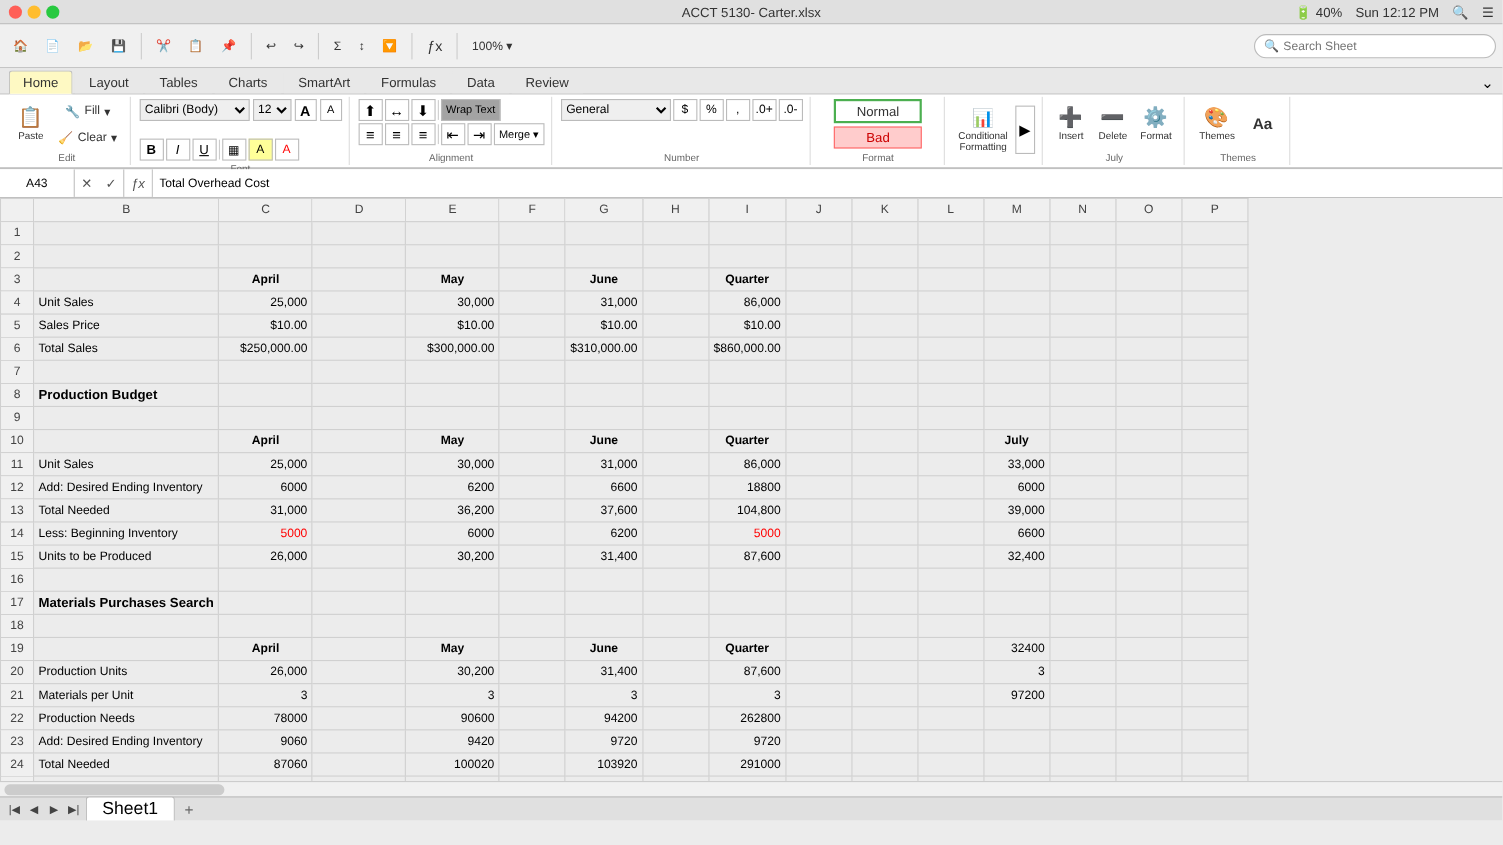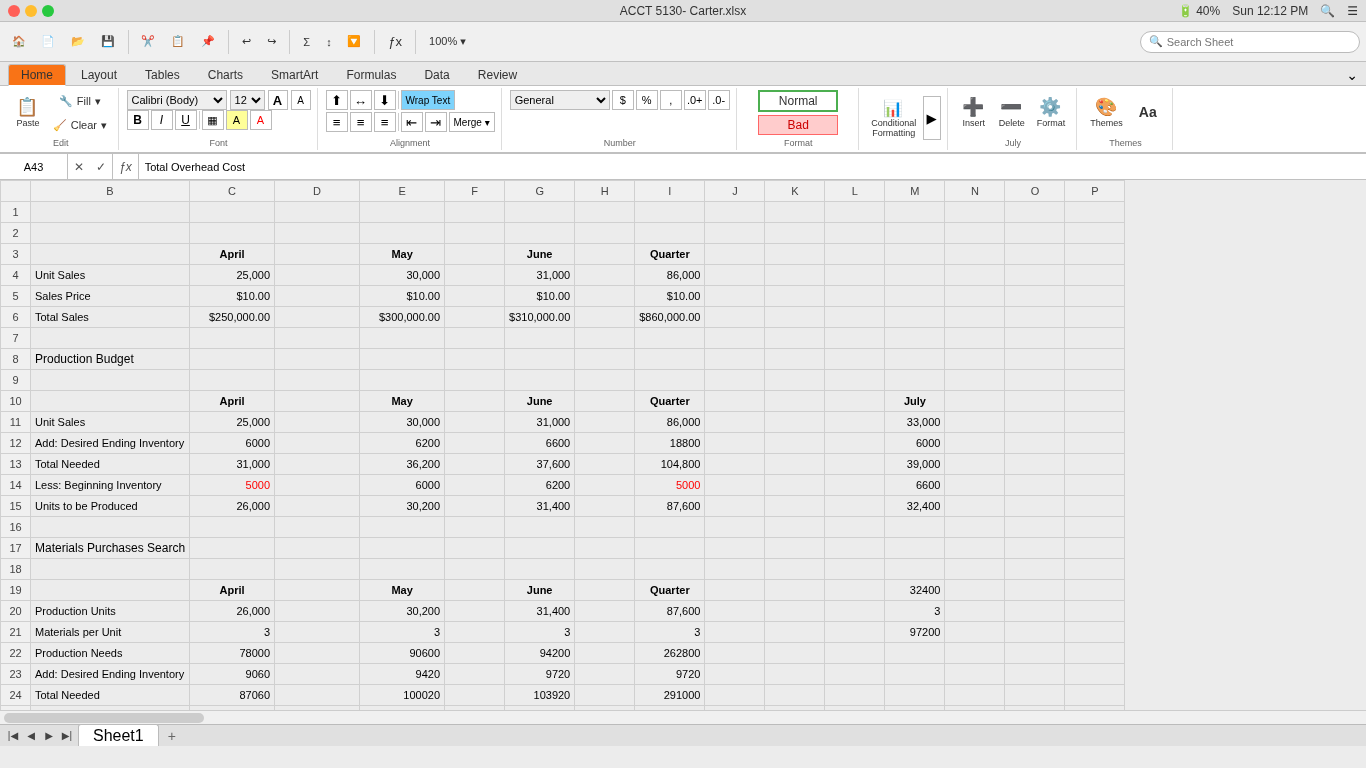--- a/index.html
+++ b/index.html
@@ -74,21 +74,21 @@
     .ribbon-tab {
       padding: 3px 12px;
       font-size: 12px;
       cursor: pointer;
       border: 1px solid transparent;
       border-bottom: none;
       border-radius: 3px 3px 0 0;
       background: #e8e8e8;
       color: #333;
     }
-    .ribbon-tab.active { background: #f97316; border-color: #c0c0c0; border-bottom: 1px solid white; margin-bottom: -1px; }
+    .ribbon-tab.active { background: #fef9c3; border-color: #c0c0c0; border-bottom: 1px solid white; margin-bottom: -1px; }
 
     
     .ribbon {
       background: white;
       border-bottom: 2px solid #c0c0c0;
       display: flex;
       align-items: stretch;
       padding: 2px 4px;
       height: 68px;
       gap: 2px;
@@ -195,21 +195,21 @@
     .col-l { width: 60px; }
     .col-m { width: 60px; }
     .col-n { width: 60px; }
     .col-o { width: 60px; }
     .col-p { width: 60px; }
 
     td.num { text-align: right; }
     td.bold { font-weight: normal; }
     td.red { color: red; }
     td.header-row { font-weight: bold; font-size: 11px; }
-    td.section-header { font-weight: normal; font-size: 12px; }
+    td.section-header { font-weight: bold; font-size: 12px; }
 
     
     .tab-bar {
       height: 22px;
       background: #e0e0e0;
       display: flex;
       align-items: center;
       border-top: 1px solid #bbb;
       gap: 0;
       padding: 0 4px;
@@ -343,21 +343,21 @@
             <span>🧹</span>
             <span>Clear</span>
             <span>▾</span>
           </button>
         </div>
       </div>
       <div class="ribbon-group-label">Edit</div>
     </div>
 
     <div class="ribbon-group" style="min-width:160px;">
-      <div class="ribbon-group-content" style="flex-direction:column;align-items:flex-start;gap:0;">
+      <div class="ribbon-group-content" style="flex-direction:column;align-items:flex-start;gap:16px;">
         <div style="display:flex;align-items:center;gap:3px;">
           <select style="font-size:11px;height:20px;width:100px;border:1px solid #bbb;">
             <option>Calibri (Body)</option>
           </select>
           <select style="font-size:11px;height:20px;width:35px;border:1px solid #bbb;">
             <option>12</option>
           </select>
           <button style="height:20px;width:20px;border:1px solid #bbb;background:white;cursor:pointer;font-size:13px;font-weight:bold;">A</button>
           <button style="height:20px;width:20px;border:1px solid #bbb;background:white;cursor:pointer;font-size:10px;">A</button>
         </div>
@@ -374,21 +374,21 @@
       <div class="ribbon-group-label">Font</div>
     </div>
 
     <div class="ribbon-group" style="min-width:120px;">
       <div class="ribbon-group-content" style="flex-direction:column;align-items:flex-start;gap:2px;">
         <div style="display:flex;align-items:center;gap:2px;">
           <button style="height:20px;width:22px;border:1px solid #bbb;background:white;cursor:pointer;">⬆</button>
           <button style="height:20px;width:22px;border:1px solid #bbb;background:white;cursor:pointer;">↔</button>
           <button style="height:20px;width:22px;border:1px solid #bbb;background:white;cursor:pointer;">⬇</button>
           <div style="width:1px;height:18px;background:#ccc;"></div>
-          <button style="height:20px;padding:0 4px;border:1px solid #bbb;background:#7dd3fc;cursor:pointer;font-size:10px;">Wrap Text</button>
+          <button style="height:20px;padding:0 4px;border:1px solid #bbb;background:#a3a3a3;cursor:pointer;font-size:10px;">Wrap Text</button>
         </div>
         <div style="display:flex;align-items:center;gap:2px;">
           <button style="height:20px;width:22px;border:1px solid #bbb;background:white;cursor:pointer;">≡</button>
           <button style="height:20px;width:22px;border:1px solid #bbb;background:white;cursor:pointer;">≡</button>
           <button style="height:20px;width:22px;border:1px solid #bbb;background:white;cursor:pointer;">≡</button>
           <div style="width:1px;height:18px;background:#ccc;"></div>
           <button style="height:20px;width:22px;border:1px solid #bbb;background:white;cursor:pointer;">⇤</button>
           <button style="height:20px;width:22px;border:1px solid #bbb;background:white;cursor:pointer;">⇥</button>
           <button style="height:20px;padding:0 4px;border:1px solid #bbb;background:white;cursor:pointer;font-size:10px;">Merge ▾</button>
         </div>

